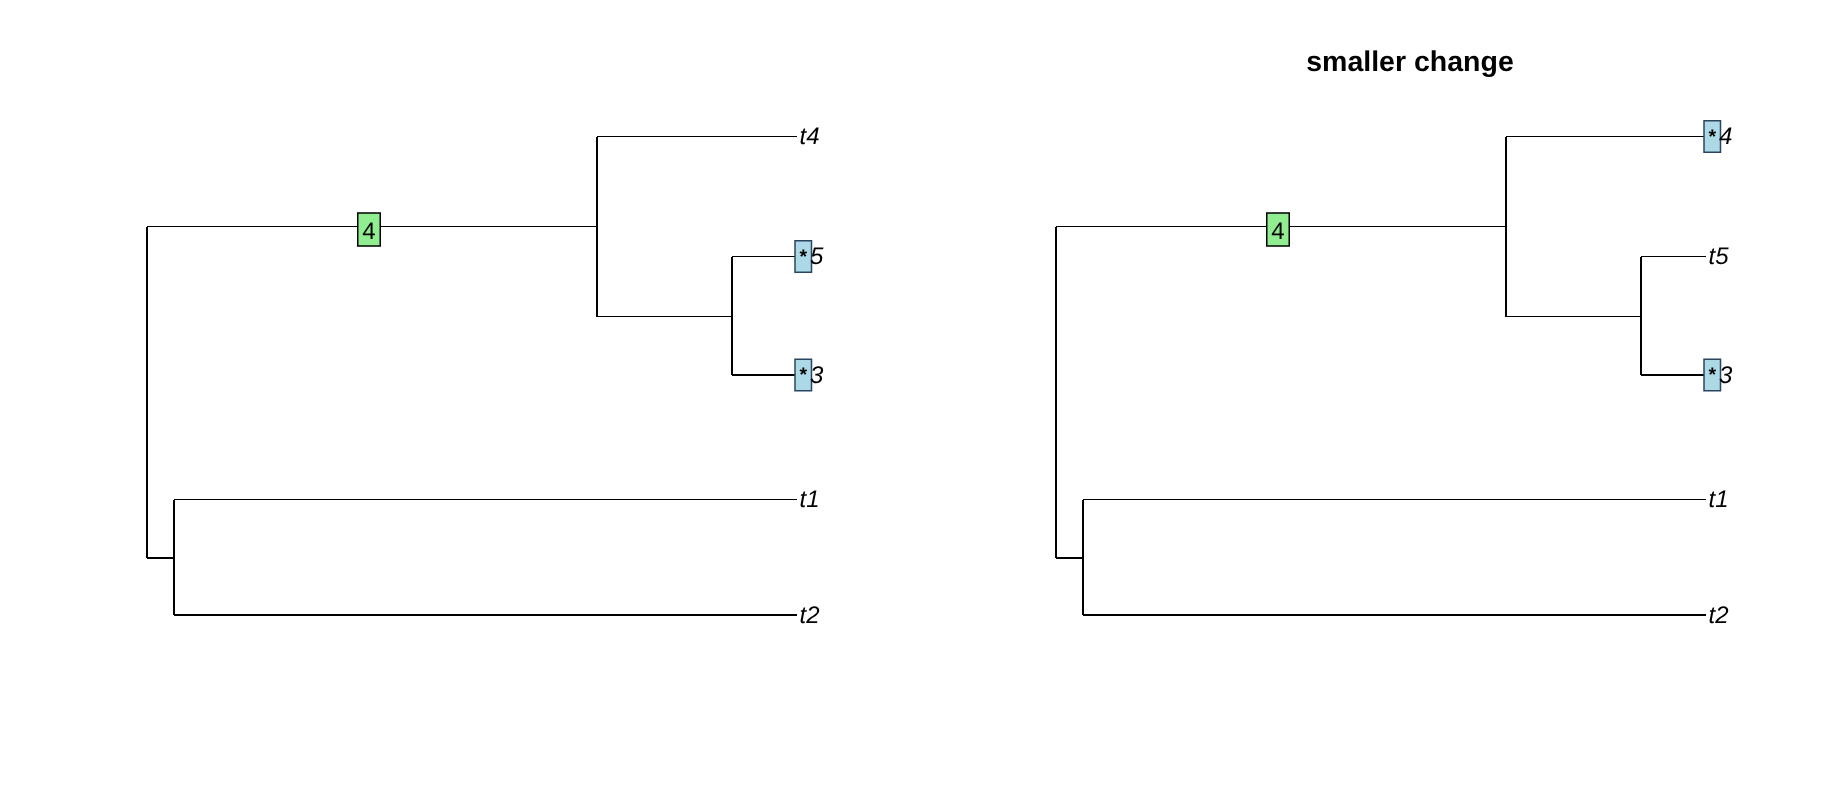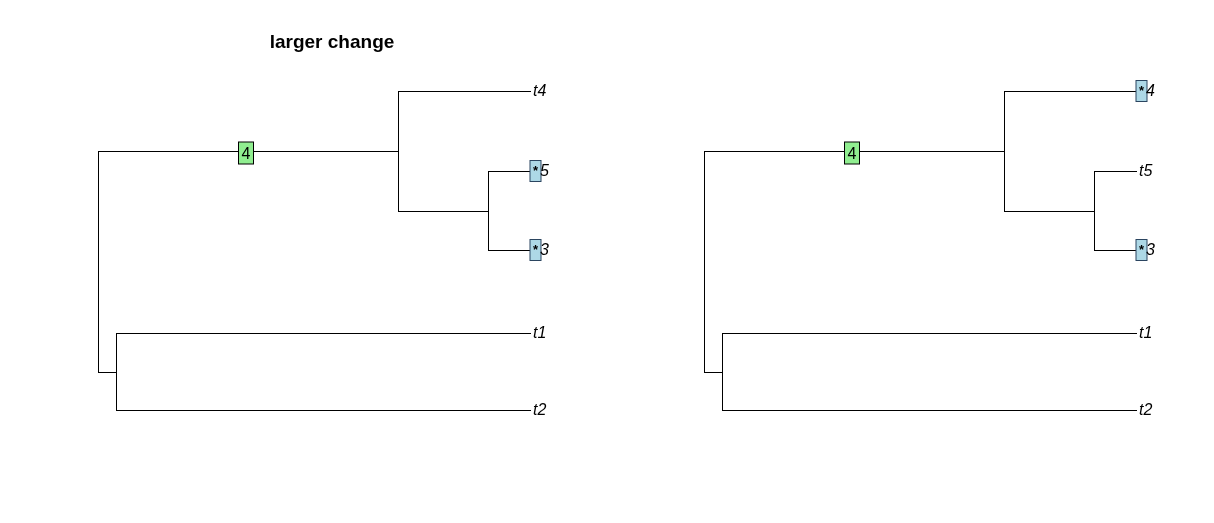--- a/index.html
+++ b/index.html
@@ -24,21 +24,21 @@
     left:0;top:0;
   }
   svg.tree-canvas text{
     font-family:"Liberation Sans", sans-serif;
   }
 </style>
 </head>
 <body>
 
 <div class="figure">
-  <div class="panel-title" style="left: 332px;">larger change</div>
+  <div class="panel-title" style="left: 940px;">smaller change</div>
   <svg class="tree-canvas" xmlns="http://www.w3.org/2000/svg" width="1214" height="523">
       <line x1="98" y1="151" x2="98" y2="372" stroke="#000000" stroke-width="1" shape-rendering="crispEdges"></line>
       <line x1="98" y1="151" x2="398" y2="151" stroke="#000000" stroke-width="1" shape-rendering="crispEdges"></line>
       <line x1="398" y1="91" x2="398" y2="211" stroke="#000000" stroke-width="1" shape-rendering="crispEdges"></line>
       <line x1="398" y1="91" x2="531" y2="91" stroke="#000000" stroke-width="1" shape-rendering="crispEdges"></line>
       <line x1="398" y1="211" x2="488" y2="211" stroke="#000000" stroke-width="1" shape-rendering="crispEdges"></line>
       <line x1="488" y1="171" x2="488" y2="250" stroke="#000000" stroke-width="1" shape-rendering="crispEdges"></line>
       <line x1="488" y1="171" x2="531" y2="171" stroke="#000000" stroke-width="1" shape-rendering="crispEdges"></line>
       <line x1="488" y1="250" x2="531" y2="250" stroke="#000000" stroke-width="1" shape-rendering="crispEdges"></line>
       <line x1="98" y1="372" x2="116" y2="372" stroke="#000000" stroke-width="1" shape-rendering="crispEdges"></line>

